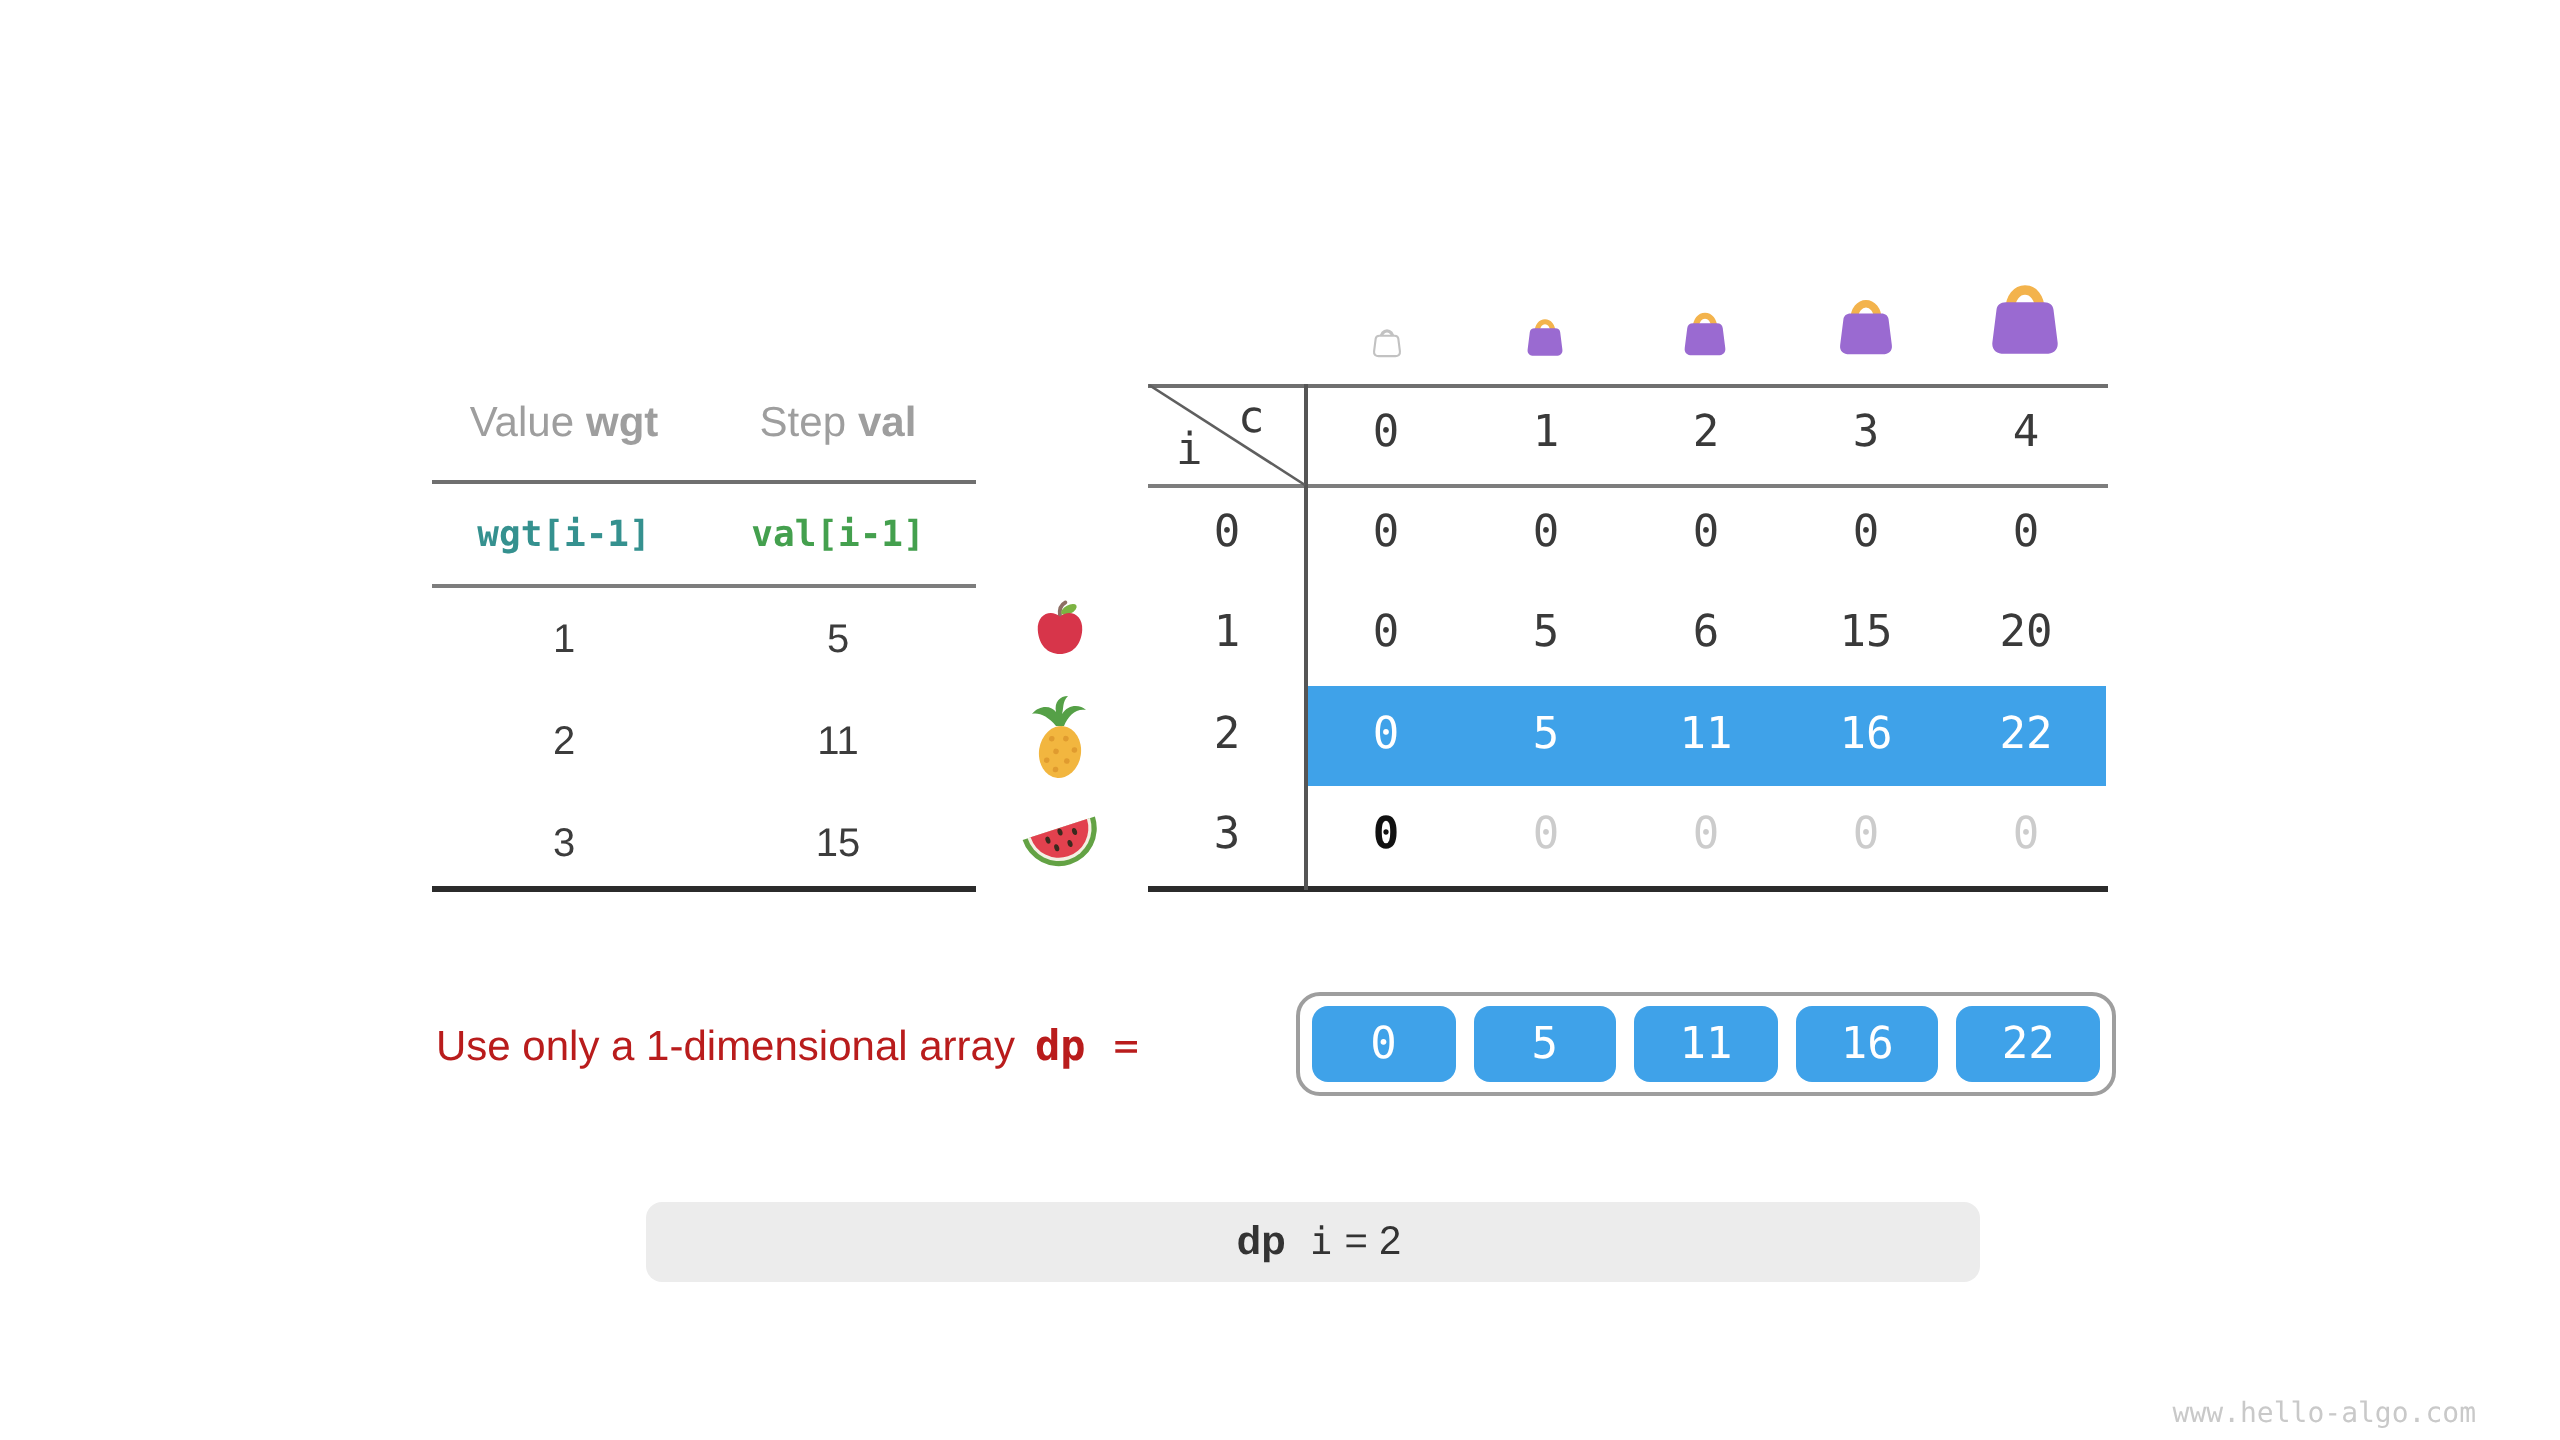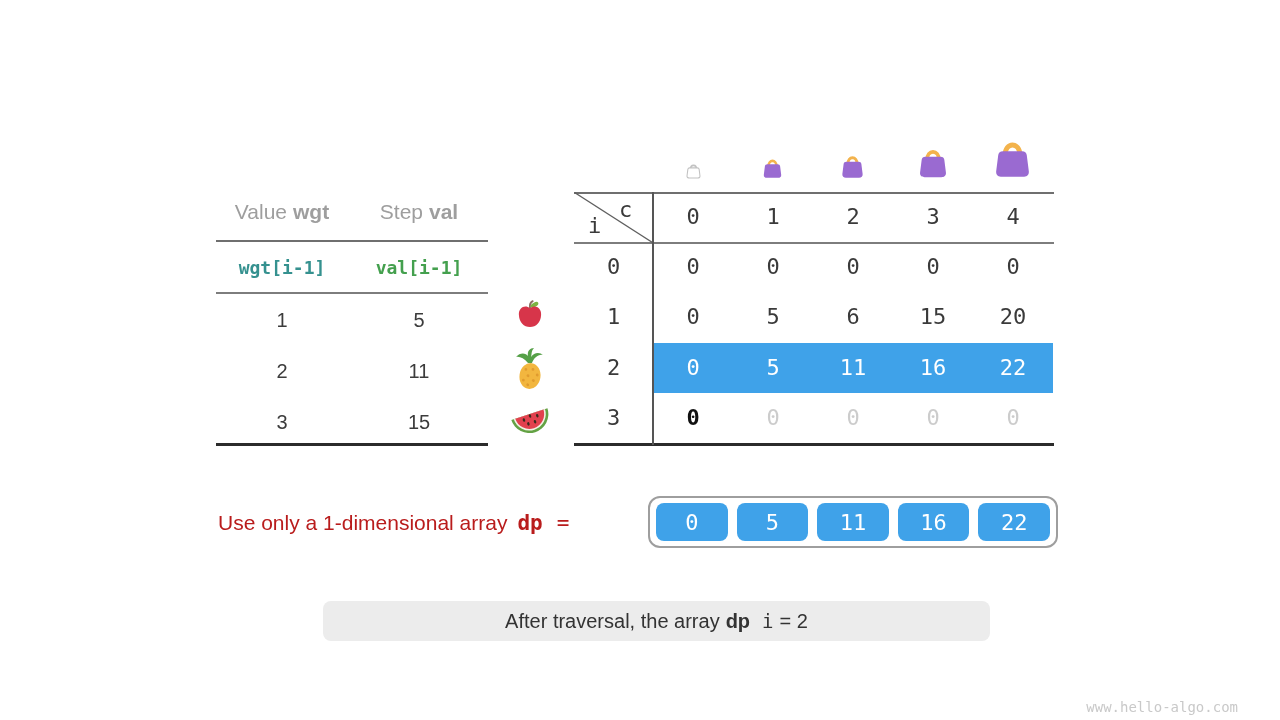--- a/index.html
+++ b/index.html
@@ -194,19 +194,19 @@
 
   <div class="dp-box">
     <div class="dp-cell mono">0</div>
     <div class="dp-cell mono">5</div>
     <div class="dp-cell mono">11</div>
     <div class="dp-cell mono">16</div>
     <div class="dp-cell mono">22</div>
   </div>
 
   <div class="caption">
-    <span>After traversal, the array</span><span class="cap-bold">dp</span><span class="mono cap-code">i</span><span style="margin-left:6px;">= 2</span>
+    <span class="cap-bold">dp</span><span class="mono cap-code">i</span><span style="margin-left:6px;">= 2</span>
   </div>
 
 
   <div class="watermark mono">www.hello-algo.com</div>
 
 </div>
 
 </body></html>

